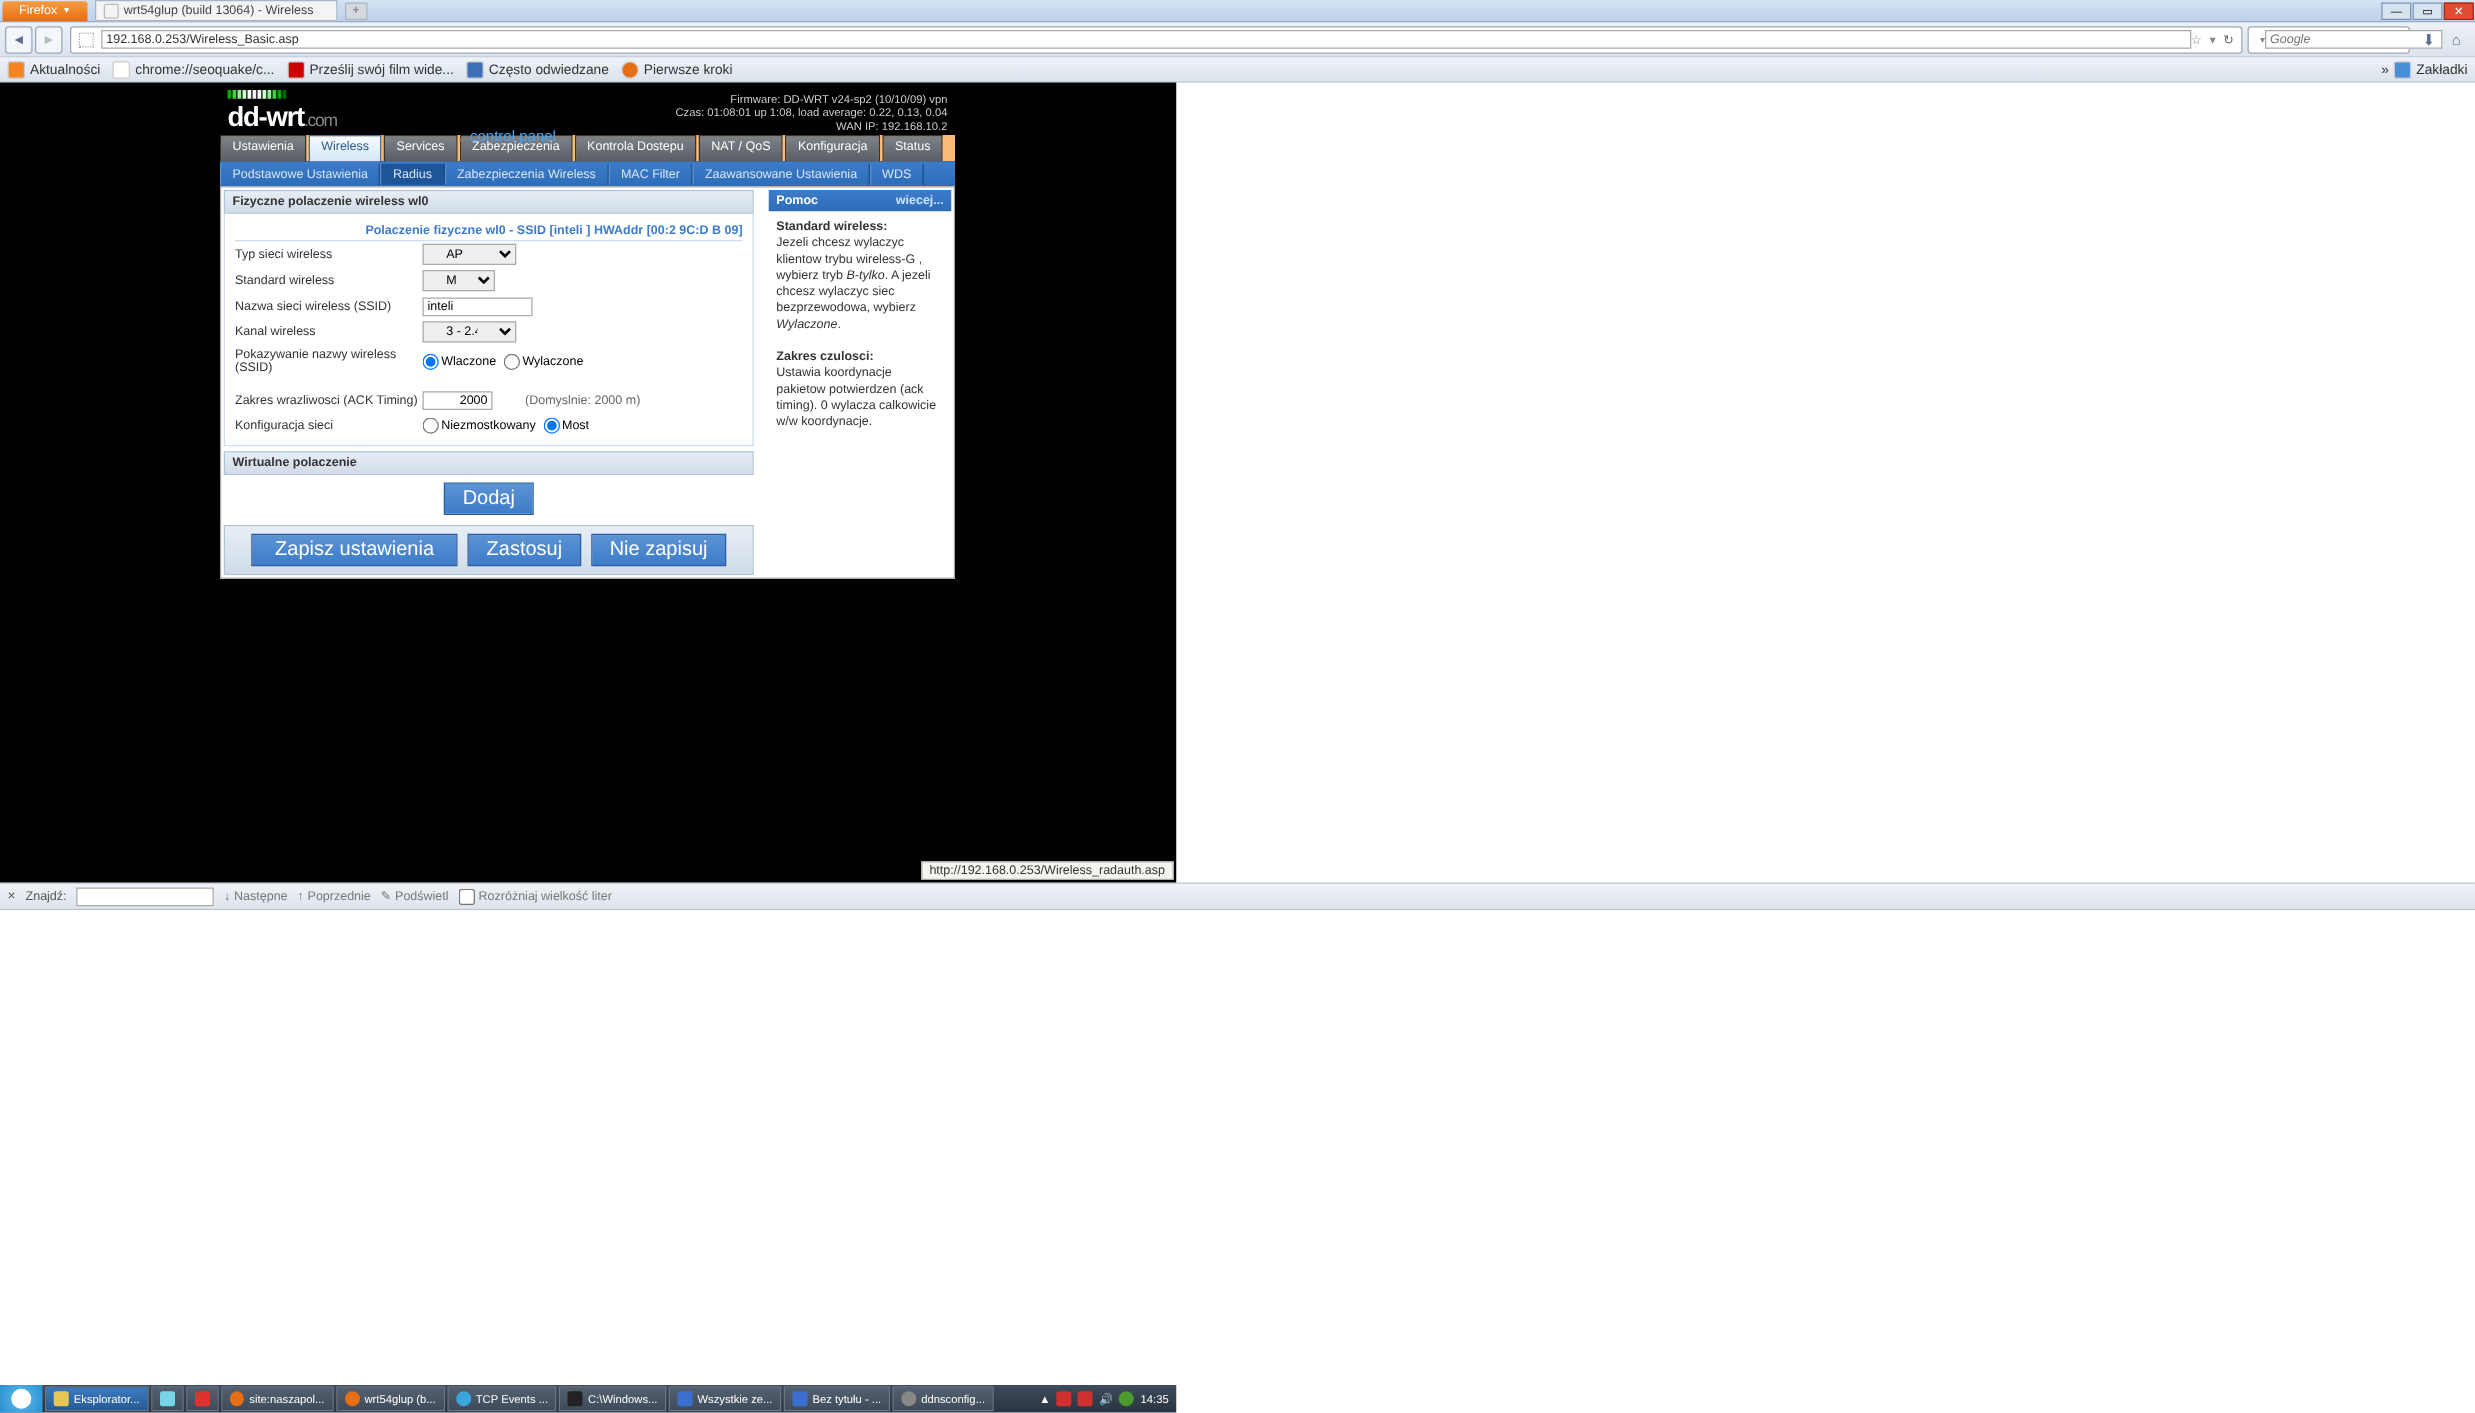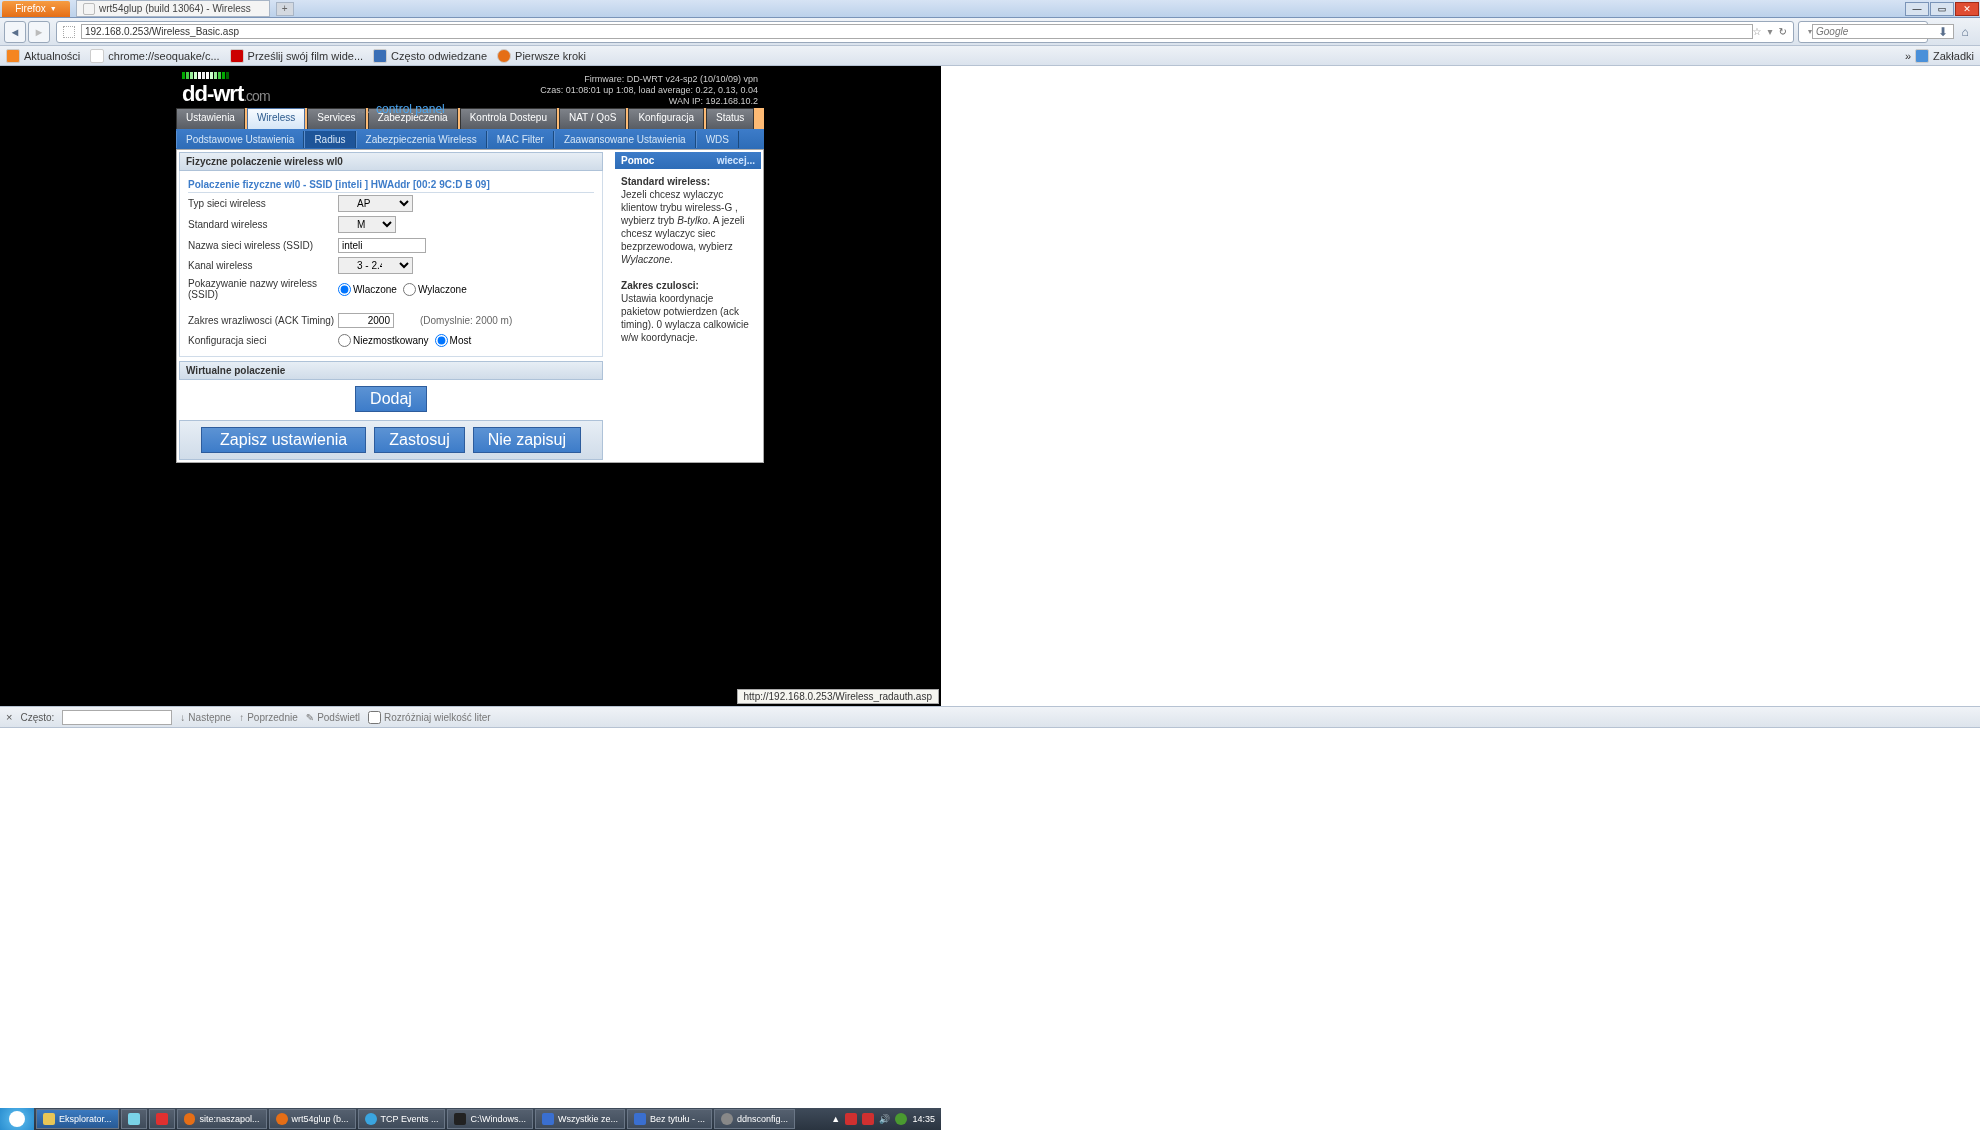--- a/index.html
+++ b/index.html
@@ -53,21 +53,21 @@
 .tab-m.active { background:linear-gradient(#f7fbff,#d5e6f7); color:#2c5a8c; border-color:#4a6fa0; }
 .tabs-sub { display:flex; background:linear-gradient(#3d7cc9,#2d6cb7); height:20px; align-items:center; }
 .tab-s { color:#d5e6f7; font-size:10px; padding:3px 9px; cursor:pointer; border-left:1px solid #5a8fd0; border-right:1px solid #1a4a80; }
 .tab-s.active { background:#1e5599; }
 
 .content { background:#fff; border:1px solid #aaa; padding:2px; display:flex; gap:12px; align-items:flex-start; }
 .left-col { width:430px; }
 .right-col { width:148px; }
 .box-hdr { background:linear-gradient(#e7eef5,#d0dce9); border:1px solid #aec2d8; padding:3px 6px; font-size:10px; font-weight:bold; color:#333; }
 .box-body { border:1px solid #d0dce9; border-top:none; padding:6px 8px; font-size:10px; }
-.sub-hdr { color:#3d7cc9; font-weight:bold; font-size:10px; border-bottom:1px solid #d0dce9; padding:2px 0; }
+.sub-hdr { color:#3d7cc9; font-weight:bold; font-size:10px; border-bottom:1px solid #d0dce9; padding:2px 0;text-align:right; }
 .frm-row { display:flex; align-items:center; padding:2px 0; min-height:20px; }
 .frm-lbl { width:150px; color:#333; }
 .frm-ctl { flex:1; display:flex; align-items:center; gap:6px; }
 select { font-size:10px; border:1px solid #aaa; padding:0 14px; height:17px; }
 input[type=text] { font-size:10px; border:1px solid #aaa; padding:1px 3px; height:15px; }
 .radio-lbl { display:flex; align-items:center; gap:2px;justify-content:space-between; }
 .radio-lbl input { margin:0; }
 .hint { color:#666; font-size:10px; margin-left:20px; }
 .btn { background:linear-gradient(#5c93d4,#3d7cc9); border:1px solid #2d5c9c; color:#fff; font-size:16px; padding:3px 14px; cursor:pointer; }
 .btn-row { display:flex; justify-content:center; gap:8px; padding:6px; }
@@ -313,21 +313,21 @@
           <span>Ustawia koordynacje pakietow potwierdzen (ack timing). 0 wylacza calkowicie w/w koordynacje.</span>
         </div>
       </div>
     </div>
   </div>
   <div class="status-link">http://192.168.0.253/Wireless_radauth.asp</div>
 </div>
 
 <div class="find-bar">
   <span class="find-x">×</span>
-  <span>Często:</span>
+  <span>Znajdź:</span>
   <input class="find-in" type="text" style="">
   <span class="find-btn">
       <span>↓</span>
       <span>Następne</span>
     </span>
   <span class="find-btn">
       <span>↑</span>
       <span>Poprzednie</span>
     </span>
   <span class="find-btn">

